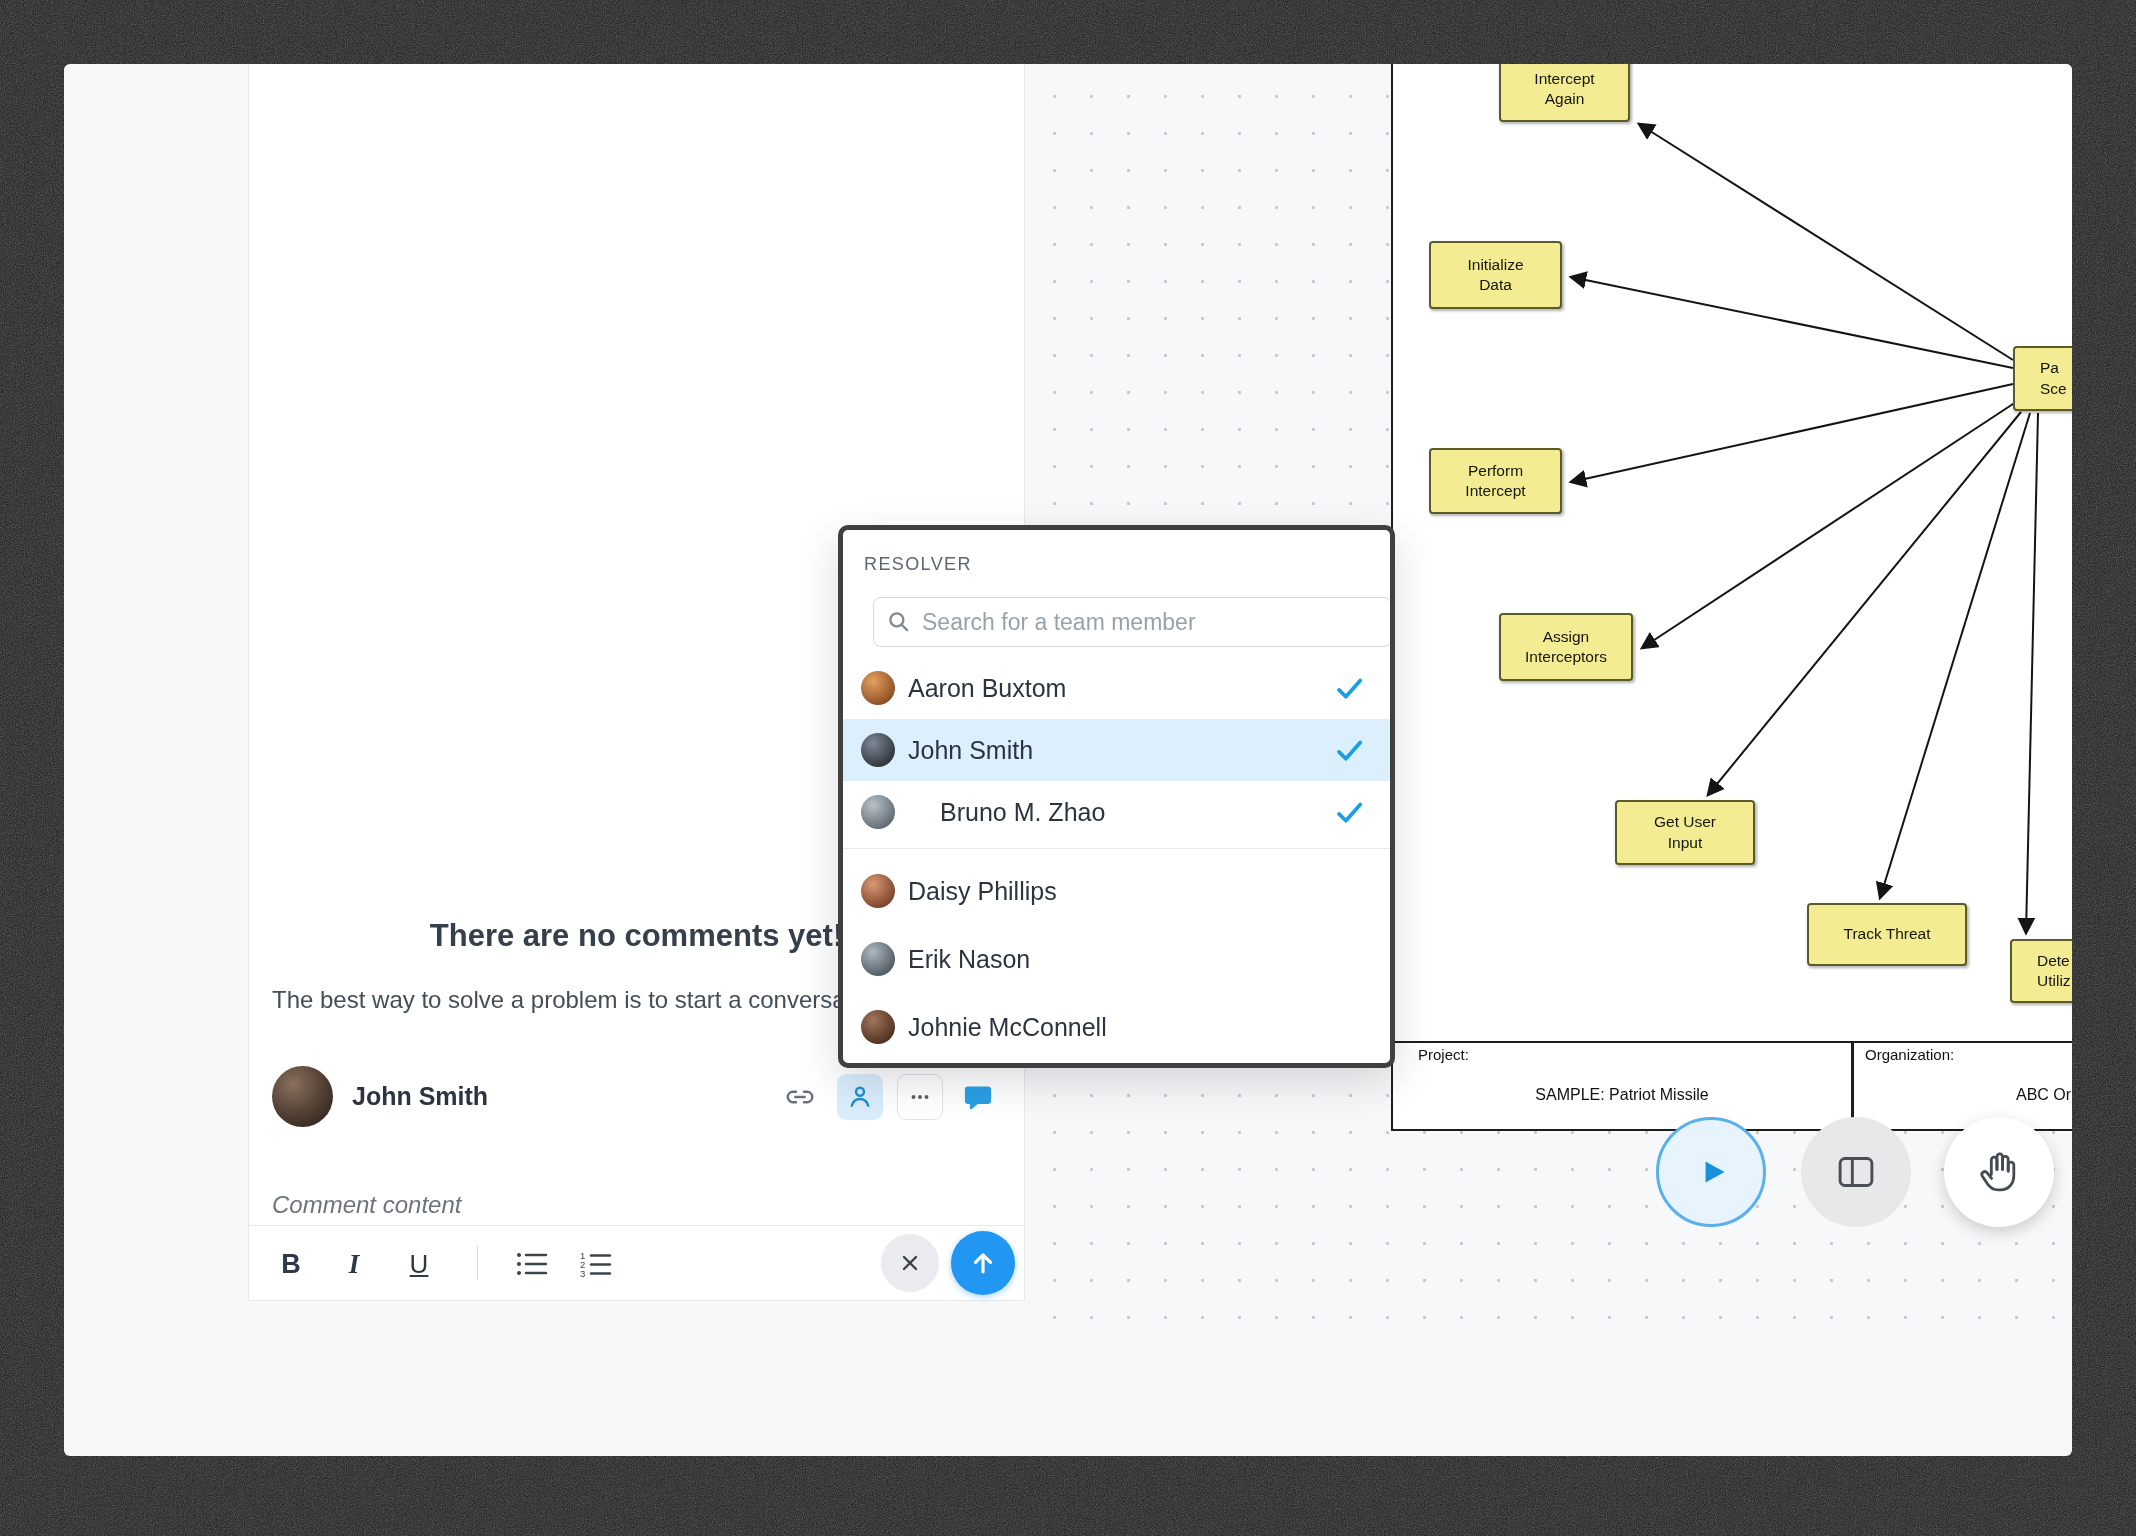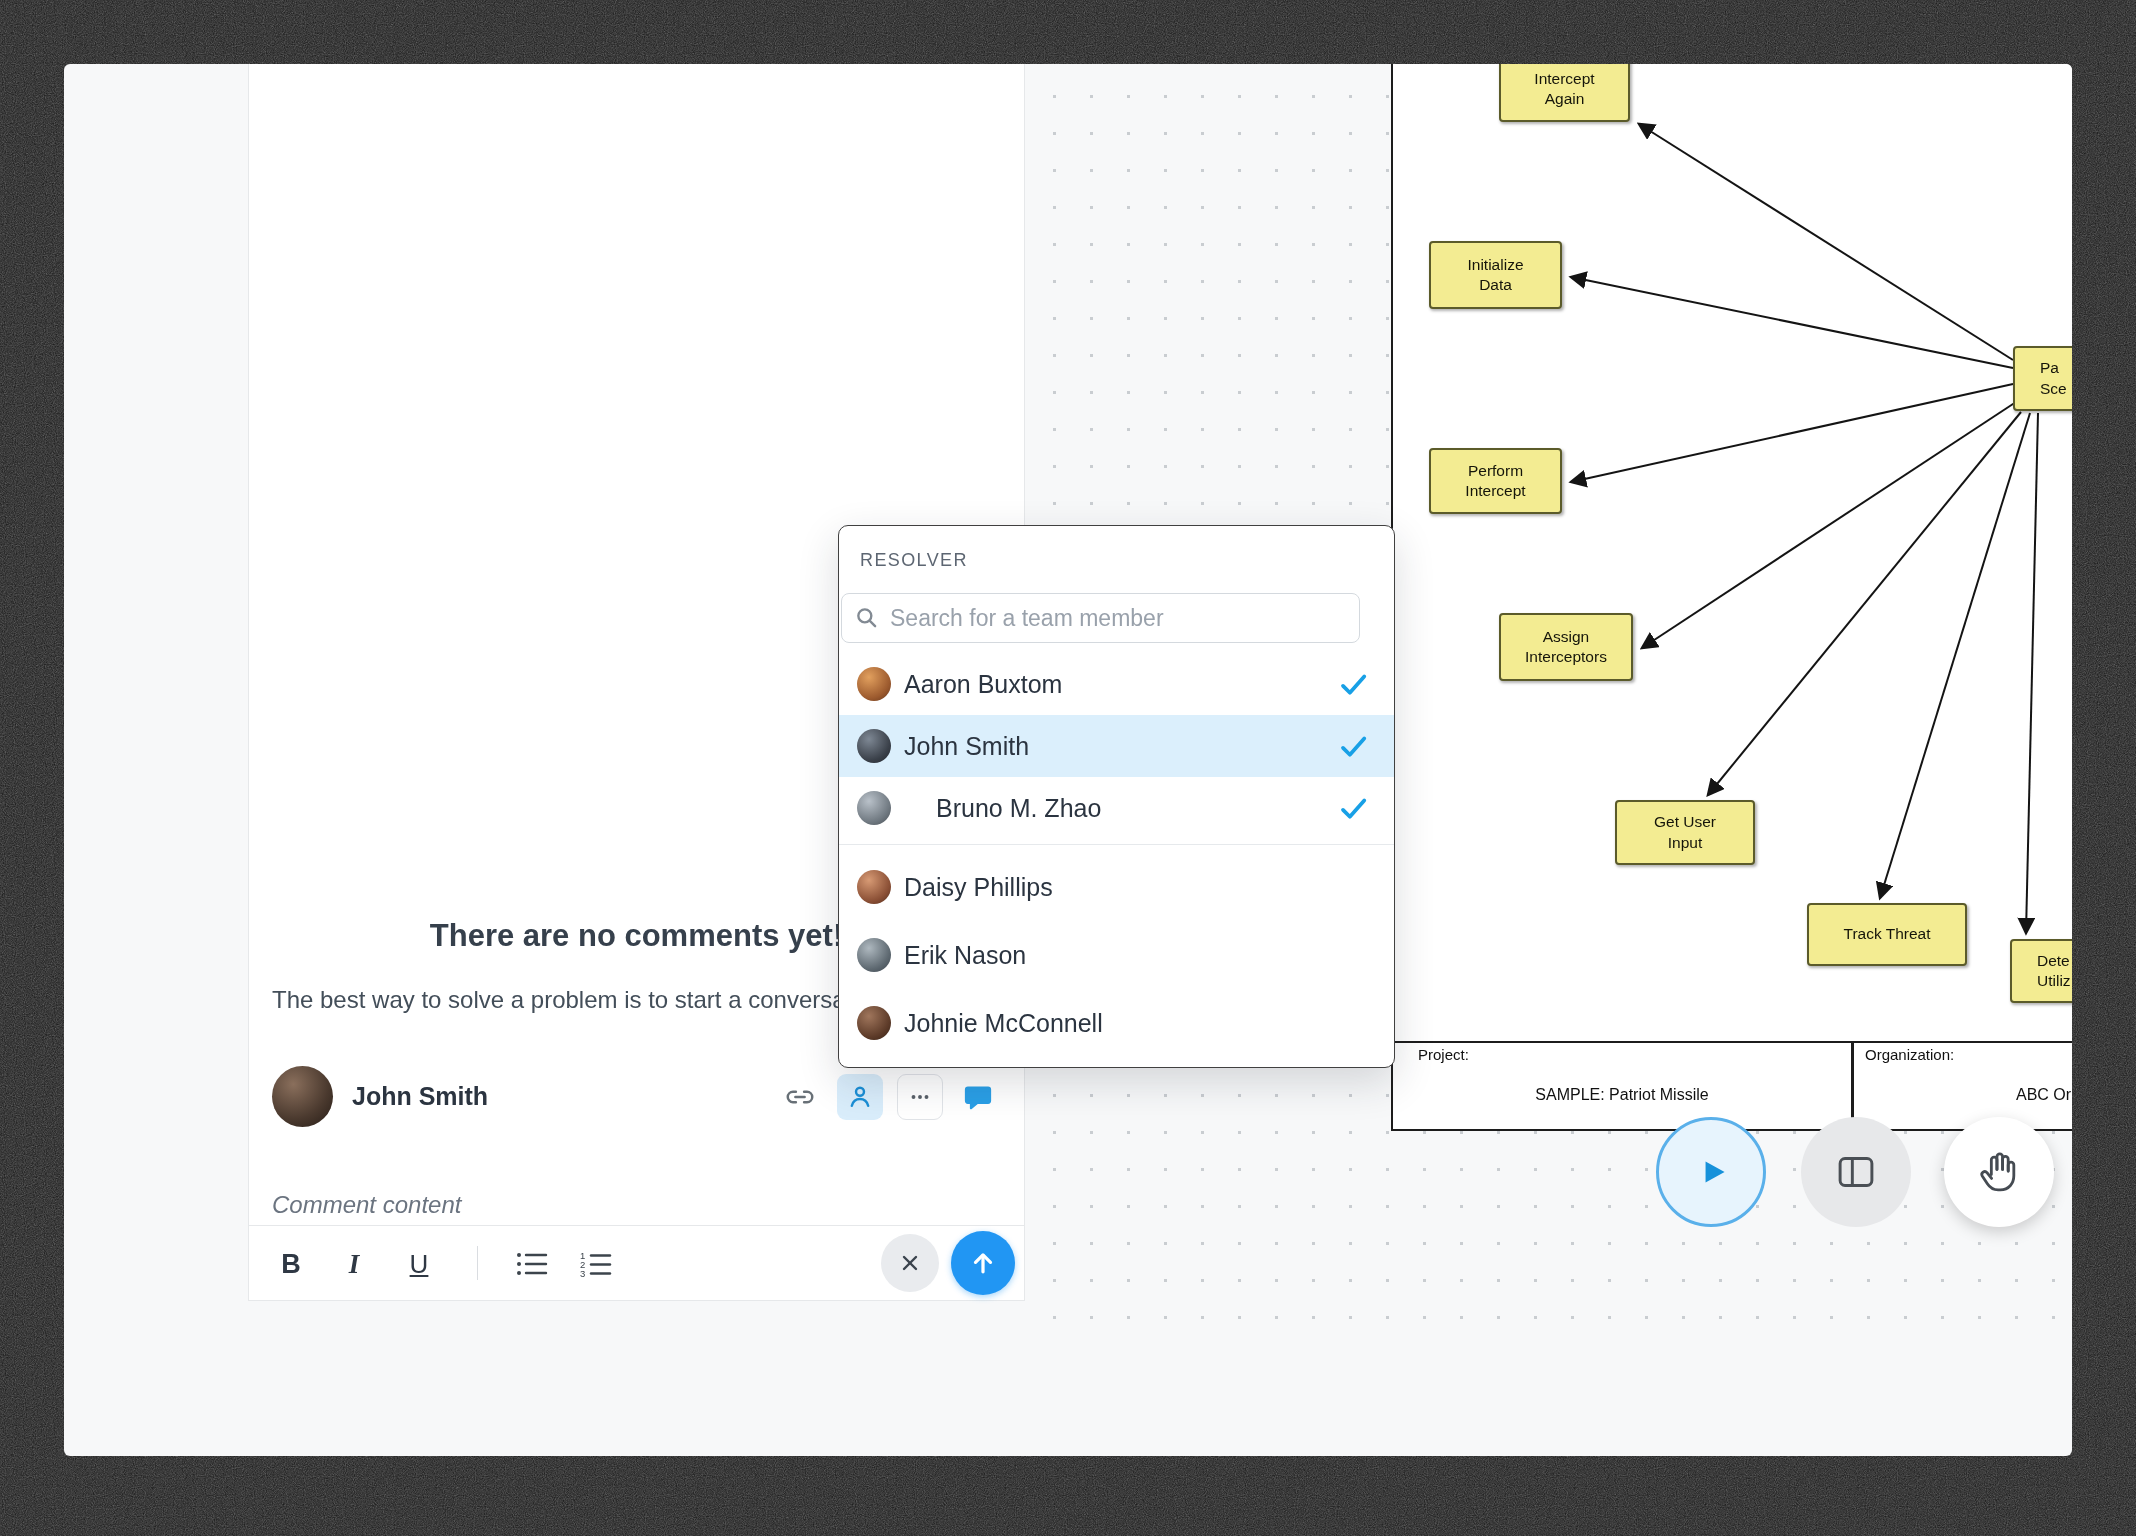--- a/index.html
+++ b/index.html
@@ -49,23 +49,23 @@
   .fmt-u{font-size:26px;text-decoration:underline;}
   .fmt-sep{position:absolute;left:228px;top:1182px;width:1px;height:34px;background:#dadde1;}
   .close-btn{position:absolute;left:632px;top:1170px;width:58px;height:58px;border-radius:50%;border:none;
     background:#e9ebee;display:flex;align-items:center;justify-content:center;cursor:pointer;}
   .submit-btn{position:absolute;left:702px;top:1167px;width:64px;height:64px;border-radius:50%;border:none;
     background:#2196f3;display:flex;align-items:center;justify-content:center;cursor:pointer;
     box-shadow:0 2px 6px rgba(33,150,243,.4);}
 
   
   .popup{position:absolute;left:774px;top:461px;width:557px;height:543px;background:#ffffff;border-radius:10px;
-    border:1px solid #404040;box-shadow:0 14px 40px rgba(30,40,50,.16);z-index:10;overflow:hidden;}
+    border:5px solid #404040;box-shadow:0 14px 40px rgba(30,40,50,.16);z-index:10;overflow:hidden;}
   .popup-title{position:absolute;left:21px;top:24px;font-size:18px;letter-spacing:1.4px;color:#5d6672;font-weight:500;}
-  .search-wrap{position:absolute;left:2px;top:67px;width:519px;height:50px;}
+  .search-wrap{position:absolute;left:30px;top:67px;width:519px;height:50px;}
   .search-input{width:100%;height:100%;border:1.6px solid #d4d9de;border-radius:8px;padding:0 14px 0 48px;
     font-size:23px;color:#2b3440;outline:none;font-family:"Liberation Sans",sans-serif;background:#fff;}
   .search-input::placeholder{color:#99a1ab;}
   .search-ico{position:absolute;left:13px;top:12px;}
   .member-row{position:absolute;left:0;right:0;height:62px;display:flex;align-items:center;padding:0 26px 0 18px;}
   .member-row.selected{background:#dbeffc;}
   .avatar-sm{width:34px;height:34px;border-radius:50%;flex:0 0 34px;}
   .member-name{flex:1;margin-left:13px;font-size:25px;color:#2b3440;}
   .check{width:30px;height:30px;}
   .popup-divider{position:absolute;left:0;right:0;top:318px;border-top:1px solid #e6e9ec;}

